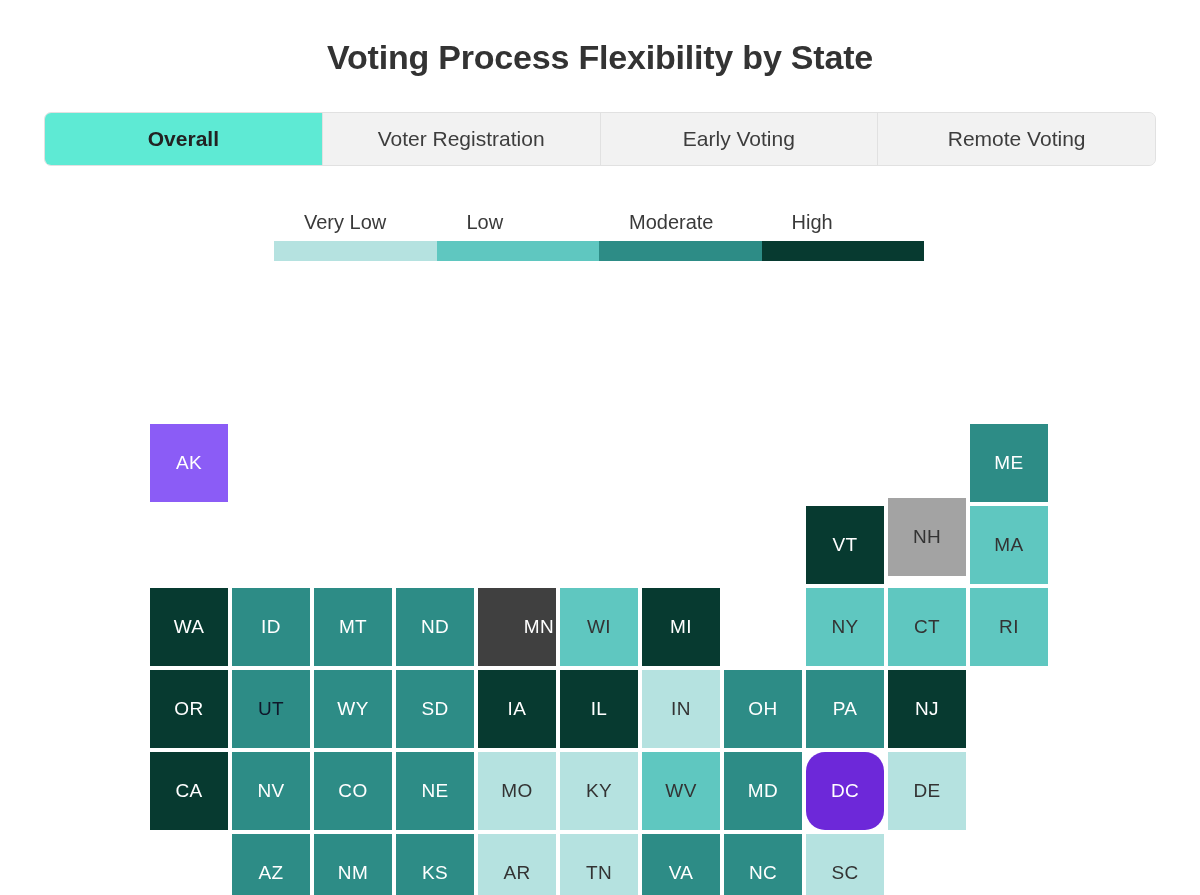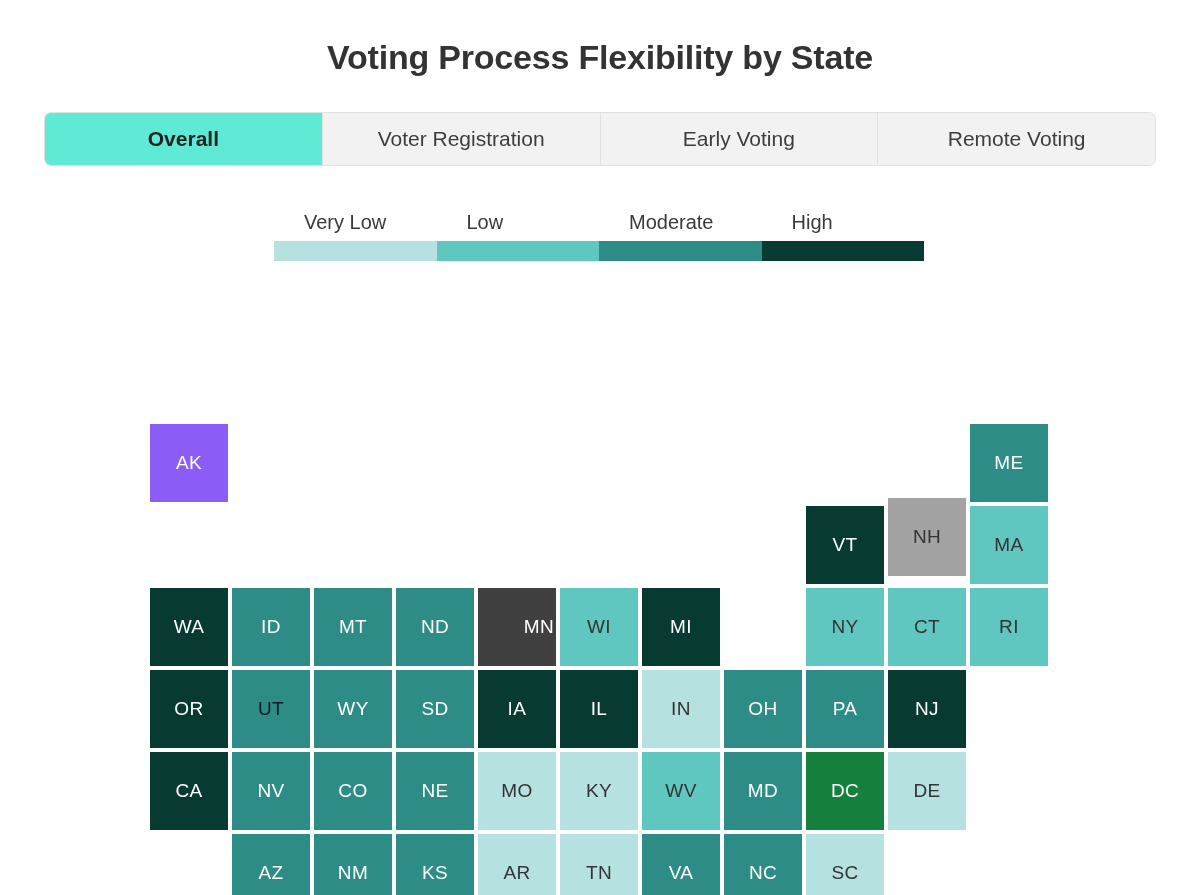--- a/index.html
+++ b/index.html
@@ -168,21 +168,21 @@
       <div class="state-cell" style="left: 656px; top: 460px; background: rgb(45, 140, 134); color: rgb(255, 255, 255);">PA</div>
       <div class="state-cell" style="left: 738px; top: 460px; background: rgb(7, 58, 48); color: rgb(255, 255, 255);">NJ</div>
       <div class="state-cell" style="left: 0px; top: 542px; background: rgb(7, 58, 48); color: rgb(255, 255, 255);">CA</div>
       <div class="state-cell" style="left: 82px; top: 542px; background: rgb(45, 140, 134); color: rgb(255, 255, 255);">NV</div>
       <div class="state-cell" style="left: 164px; top: 542px; background: rgb(45, 140, 134); color: rgb(255, 255, 255);">CO</div>
       <div class="state-cell" style="left: 246px; top: 542px; background: rgb(45, 140, 134); color: rgb(255, 255, 255);">NE</div>
       <div class="state-cell" style="left: 328px; top: 542px; background: rgb(181, 226, 224); color: rgb(51, 51, 51);">MO</div>
       <div class="state-cell" style="left: 410px; top: 542px; background: rgb(181, 226, 224); color: rgb(51, 51, 51);">KY</div>
       <div class="state-cell" style="left: 492px; top: 542px; background: rgb(95, 199, 192); color: rgb(51, 51, 51);">WV</div>
       <div class="state-cell" style="left: 574px; top: 542px; background: rgb(45, 140, 134); color: rgb(255, 255, 255);">MD</div>
-      <div class="state-cell" style="left: 656px; top: 542px; background: #15803d; color: rgb(255, 255, 255);">DC</div>
+      <div class="state-cell" style="left: 656px; top: 542px; background: #6d28d9; color: rgb(255, 255, 255); border-radius: 19px;">DC</div>
       <div class="state-cell" style="left: 738px; top: 542px; background: rgb(181, 226, 224); color: rgb(51, 51, 51);">DE</div>
       <div class="state-cell" style="left: 82px; top: 624px; background: rgb(45, 140, 134); color: rgb(255, 255, 255);">AZ</div>
       <div class="state-cell" style="left: 164px; top: 624px; background: rgb(45, 140, 134); color: rgb(255, 255, 255);">NM</div>
       <div class="state-cell" style="left: 246px; top: 624px; background: rgb(45, 140, 134); color: rgb(255, 255, 255);">KS</div>
       <div class="state-cell" style="left: 328px; top: 624px; background: rgb(181, 226, 224); color: rgb(51, 51, 51);">AR</div>
       <div class="state-cell" style="left: 410px; top: 624px; background: rgb(181, 226, 224); color: rgb(51, 51, 51);">TN</div>
       <div class="state-cell" style="left: 492px; top: 624px; background: rgb(45, 140, 134); color: rgb(255, 255, 255);">VA</div>
       <div class="state-cell" style="left: 574px; top: 624px; background: rgb(45, 140, 134); color: rgb(255, 255, 255);">NC</div>
       <div class="state-cell" style="left: 656px; top: 624px; background: rgb(181, 226, 224); color: rgb(51, 51, 51);">SC</div>
     </div>

